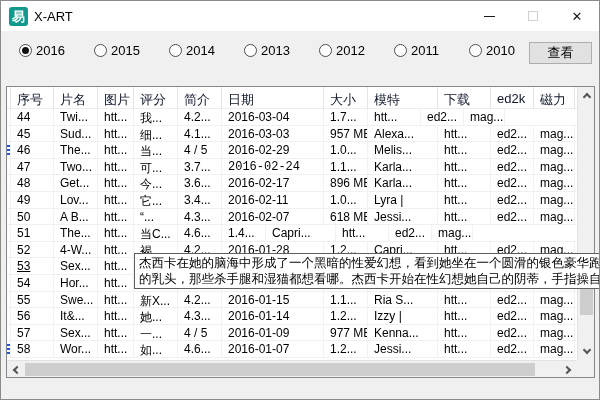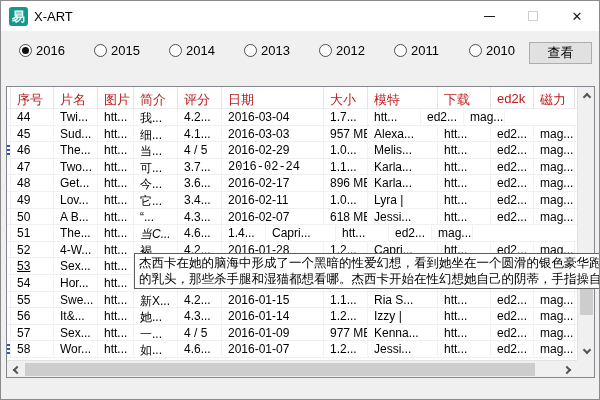--- a/index.html
+++ b/index.html
@@ -31,21 +31,21 @@
   .radio-dot{width:7px;height:7px;border-radius:50%;background:#111;display:none;}
   .radio-item.selected .radio-dot{display:block;}
   .radio-label{margin-left:4px;font-size:13px;color:#000;}
   .view-btn{position:absolute;left:520px;top:11px;width:63px;height:22px;background:#e1e1e1;
     border:1px solid #adadad;font-size:13px;color:#000;display:flex;align-items:center;justify-content:center;}
 
   
   .table{position:absolute;left:5px;top:85px;width:589px;height:292px;background:#ffffff;border:1px solid #828790;}
   .table-inner{position:absolute;left:0;top:0;right:17px;bottom:17px;overflow:hidden;}
   .hdr{display:flex;height:22px;border-bottom:1px solid #ededed;background:#fff;}
-  .hdr-cell{height:22px;border-right:1px solid #e4e4e4;padding:4px 0 0 6px;font-size:13px;color:#b91c1c;
+  .hdr-cell{height:22px;border-right:1px solid #e4e4e4;padding:4px 0 0 6px;font-size:13px;color:#0f172a;
     white-space:nowrap;overflow:hidden;flex:0 0 auto;}
   .row{display:flex;height:16.6px;border-bottom:1px solid #f0f0f0;background:#fff;}
   .cell{height:16.6px;border-right:1px solid #f2f2f2;padding:1px 0 0 6px;font-size:12px;color:#000;
     white-space:nowrap;overflow:hidden;flex:0 0 auto;}
   .cell.sliver,.hdr-cell.sliver{padding:0;position:relative;}
   .frag{position:absolute;left:0;top:3px;width:4px;height:10px;
     background:repeating-linear-gradient(#2a55c8 0 2px,#fff 2px 4px);}
 
   
   .vscroll{position:absolute;top:0;right:0;width:17px;bottom:17px;background:#f0f0f0;border-left:1px solid #e2e2e2;}
@@ -120,22 +120,22 @@
   <div class="view-btn">查看</div>
 </div>
 
 <div class="table">
   <div class="table-inner">
     <div class="hdr" id="hdr">
         <div class="hdr-cell sliver" style="width: 4px;"></div>
         <div class="hdr-cell" style="width: 43px;">序号</div>
         <div class="hdr-cell" style="width: 44px;">片名</div>
         <div class="hdr-cell" style="width: 36px;">图片</div>
+        <div class="hdr-cell" style="width: 44px;">评分</div>
         <div class="hdr-cell" style="width: 44px;">简介</div>
-        <div class="hdr-cell" style="width: 44px;">评分</div>
         <div class="hdr-cell" style="width: 102px;">日期</div>
         <div class="hdr-cell" style="width: 44px;">大小</div>
         <div class="hdr-cell" style="width: 70px;">模特</div>
         <div class="hdr-cell" style="width: 53px;">下载</div>
         <div class="hdr-cell" style="width: 43px;">ed2k</div>
         <div class="hdr-cell" style="width: 41px;">磁力</div>
       </div>
     <div id="rows">
         <div class="row">
           <div class="cell sliver" style="width: 4px;"></div>
@@ -234,21 +234,21 @@
           <div class="cell" style="width: 70px;">Jessi...</div>
           <div class="cell" style="width: 53px;">htt...</div>
           <div class="cell" style="width: 43px;">ed2...</div>
           <div class="cell" style="width: 41px;">mag...</div>
         </div>
         <div class="row">
           <div class="cell sliver" style="width: 4px;"></div>
           <div class="cell" style="width: 43px;">51</div>
           <div class="cell" style="width: 44px;">The...</div>
           <div class="cell" style="width: 36px;">htt...</div>
-          <div class="cell" style="width: 44px; font-style: italic;">当C...</div>
+          <div class="cell" style="width: 44px;">当C...</div>
           <div class="cell" style="width: 44px;">4.6...</div>
           <div class="cell" style="width: 44px;">1.4...</div>
           <div class="cell" style="width: 70px;">Capri...</div>
           <div class="cell" style="width: 53px;">htt...</div>
           <div class="cell" style="width: 43px;">ed2...</div>
           <div class="cell" style="width: 41px;">mag...</div>
         </div>
         <div class="row">
           <div class="cell sliver" style="width: 4px;"></div>
           <div class="cell" style="width: 43px;">52</div>

